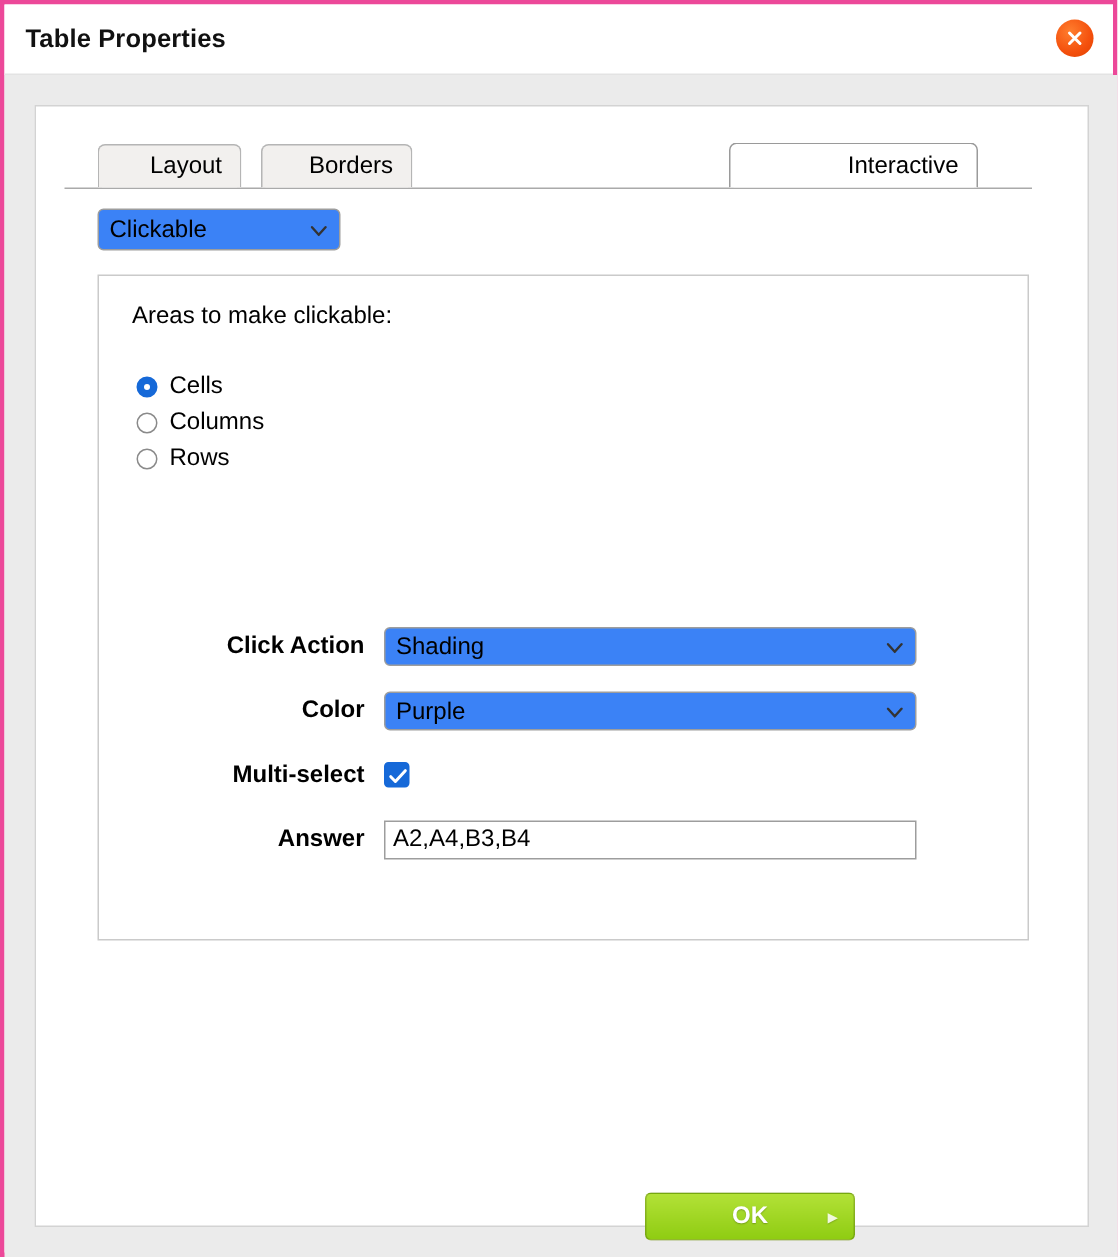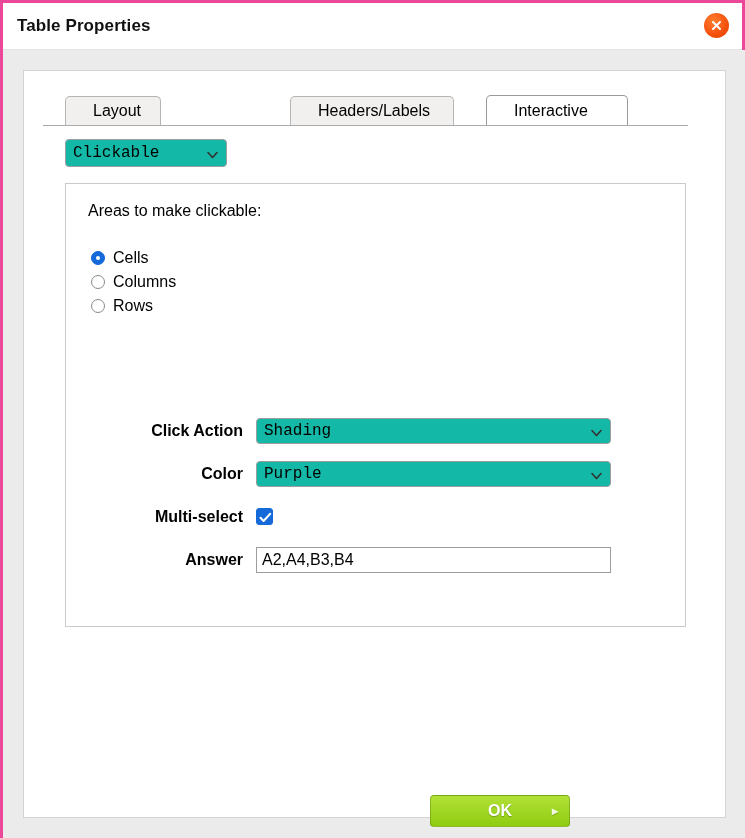--- a/index.html
+++ b/index.html
@@ -90,53 +90,53 @@
     height: 29px;
     box-sizing: border-box;
     background: #f2f0ee;
     border: 1px solid #b5b5b5;
     border-bottom: none;
     border-radius: 5px 5px 0 0;
     font-size: 16px;
     color: #000000;
     display: flex;
     align-items: center;
-    justify-content: flex-start;
-    cursor: pointer;
-    padding: 0 27px;
+    justify-content: flex-end;
+    cursor: pointer;
+    padding: 0 12px;
     white-space: nowrap;
   }
   .tab.active {
     background: #ffffff;
     border-color: #9a9a9a;
     height: 30px;
     z-index: 3;
   }
   #tab-0 { left: 22px;  width: 96px; }
   #tab-1 { left: 131px; width: 101px; }
   #tab-2 { left: 247px; width: 164px; }
-  #tab-3 { left: 443px; width: 142px; }
+  #tab-3 { left: 443px; width: 166px; }
   
   .mode-select-wrap {
     position: absolute;
     left: 62px;
     top: 136px;
     width: 162px;
     height: 28px;
   }
   select.styled {
     -webkit-appearance: none;
     appearance: none;
     width: 100%;
     height: 100%;
     box-sizing: border-box;
-    font-family: Liberation Mono, monospace;
+    font-family: Liberation Sans, sans-serif;
     font-size: 16px;
     color: #000000;
-    background: #14b8a6;
+    background: #3b82f6;
     border: 1px solid #9d9d9d;
     border-radius: 4px;
     padding: 0 26px 0 7px;
     cursor: pointer;
   }
   .sel-arrow {
     position: absolute;
     right: 9px;
     top: 50%;
     transform: translateY(-50%);
@@ -318,22 +318,22 @@
   </div>
 
   <div class="body-area">
     <div class="panel"></div>
   </div>
 
   <div class="tabstrip">
     <div class="tab" id="tab-0">
       <span>Layout</span>
     </div>
-    <div class="tab" id="tab-2">
-      <span>Headers/Labels</span>
+    <div class="tab" id="tab-1">
+      <span>Borders</span>
     </div>
     <div class="tab active" id="tab-3">
       <span>Interactive</span>
     </div>
   </div>
 
   <div class="mode-select-wrap">
     <select class="styled">
       <option>Clickable</option>
     </select>

